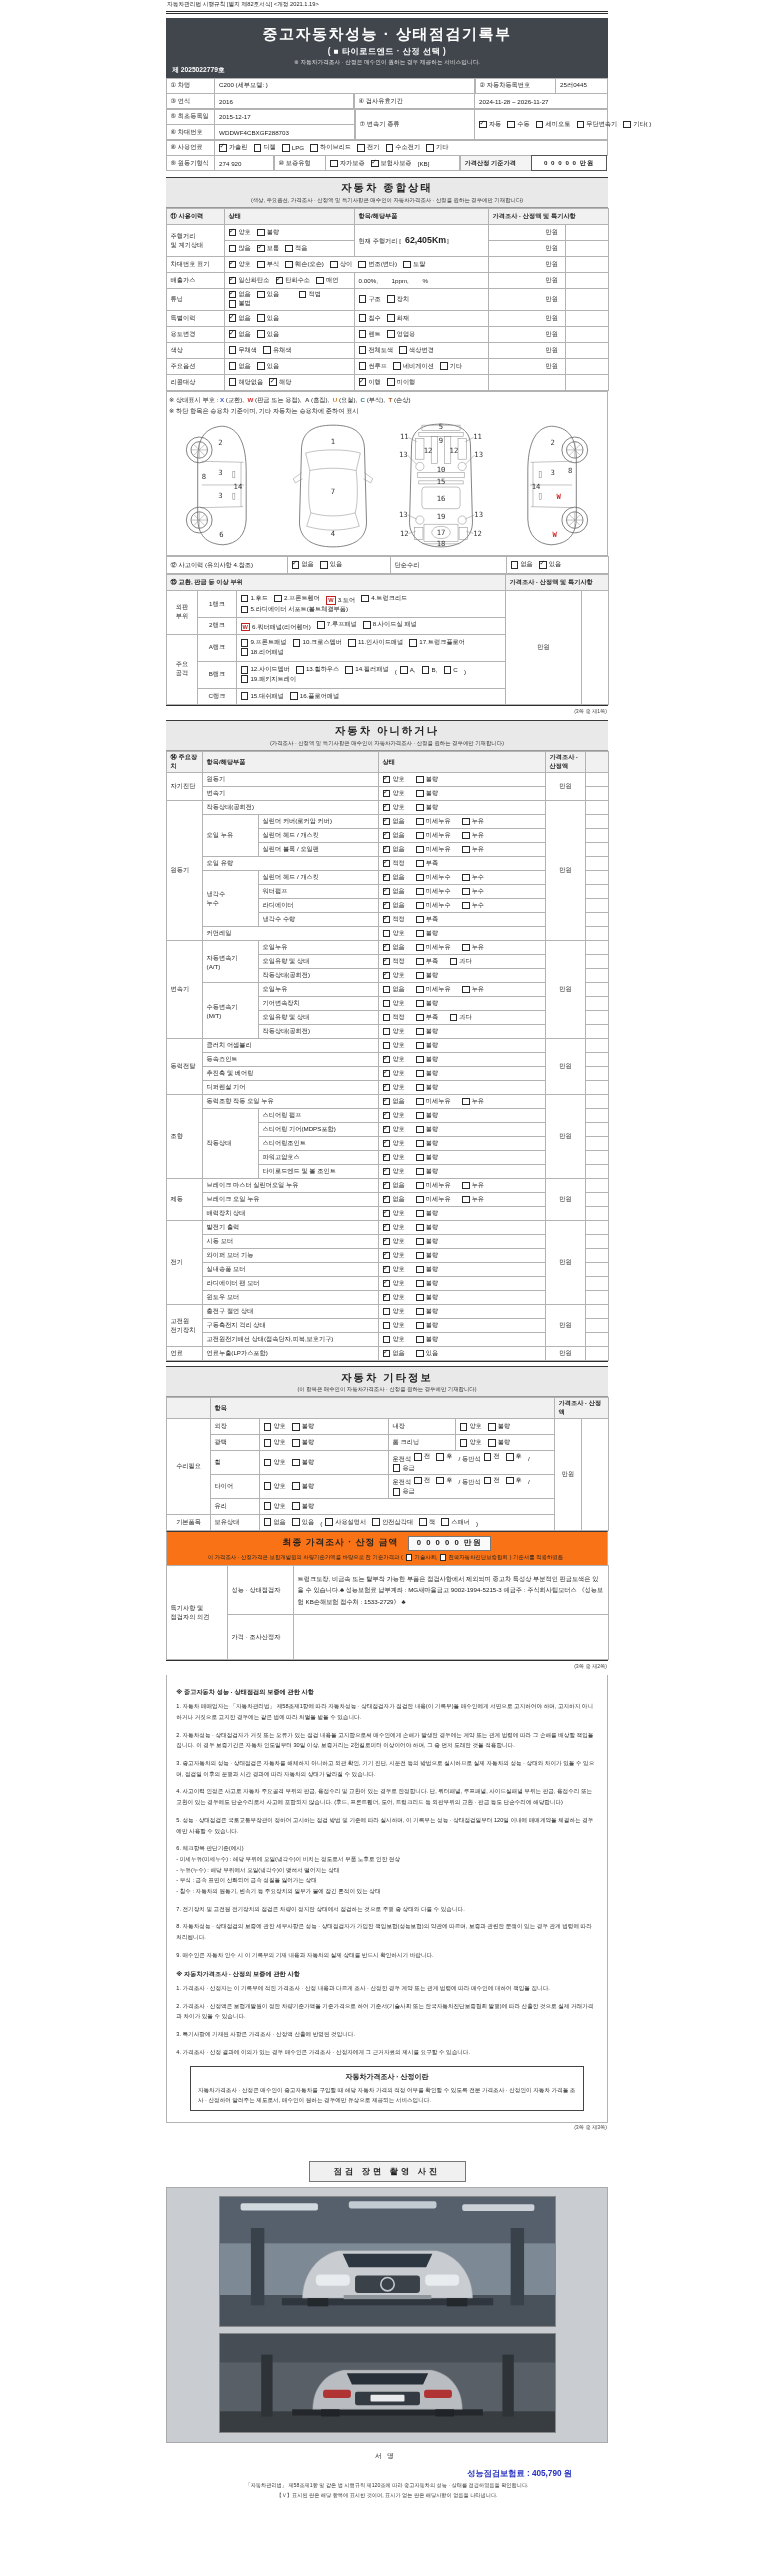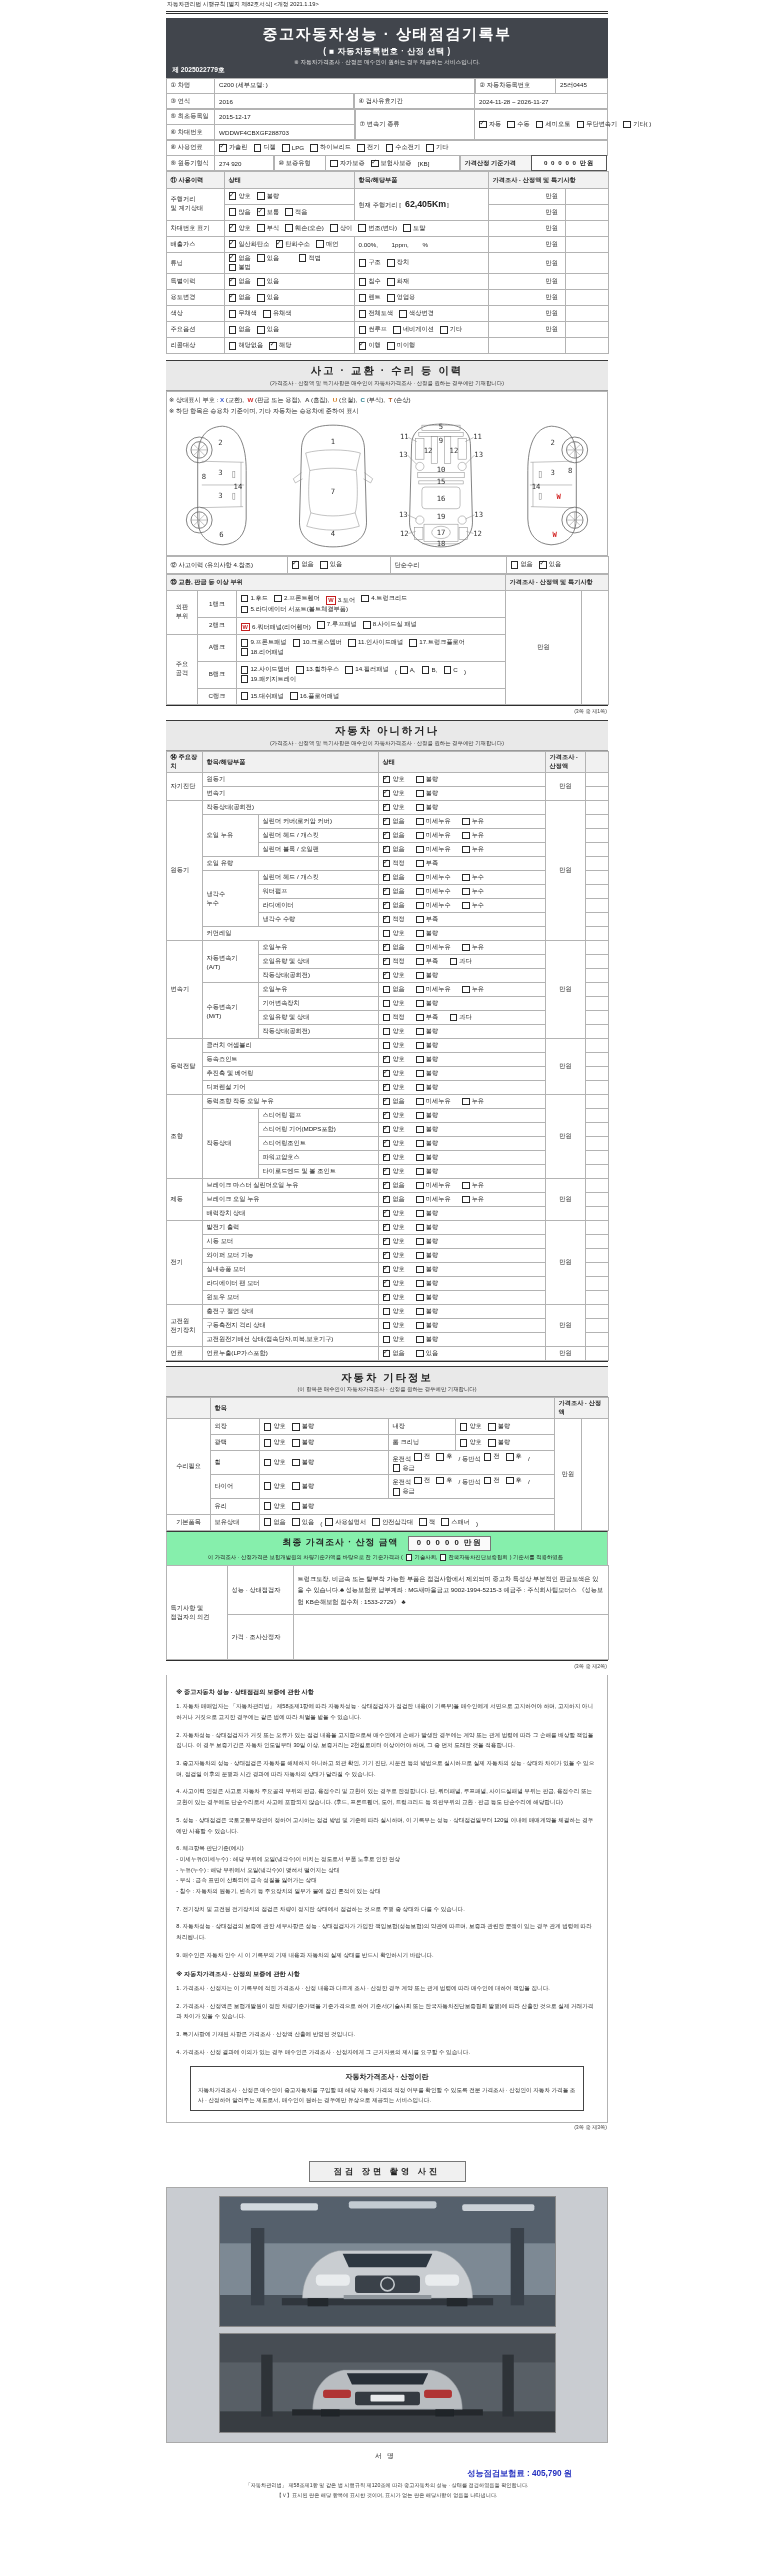--- a/index.html
+++ b/index.html
@@ -50,21 +50,21 @@
   .dline{fill:none;stroke:#6a6a6a;stroke-width:1.6;}
   .dthin{fill:none;stroke:#8a8a8a;stroke-width:1;}
   .pager{font-size:5.2px;text-align:right;color:#444;padding:1.5px 1px 5.2px 0;}
   .heavy{border-top:1.5px solid #2e2e2e;height:0;}
   
   td.dev{text-align:left;font-size:6.2px;}
   td.sub{font-size:6.2px;}
   td.itm{font-size:6.2px;}
   td.st .cbw{margin-right:11.3px;}
   
-  .finalbox{border:0.5px solid #b3b3b3;border-top:1px solid #3a3a3a;padding:4.1px 0 3.6px 0;text-align:center;background:#86efac;}
+  .finalbox{border:0.5px solid #b3b3b3;border-top:1px solid #3a3a3a;padding:4.1px 0 3.6px 0;text-align:center;background:#f97316;}
   .finalrow{display:flex;justify-content:center;align-items:center;gap:9.3px;}
   .final-l{font-size:8.8px;font-weight:bold;letter-spacing:1px;}
   .final-v{border:0.5px solid #777;background:#fafafa;padding:1.5px 8.2px;font-size:7.7px;font-weight:bold;letter-spacing:1.5px;}
   .final-n{font-size:5.4px;margin-top:3.1px;display:flex;justify-content:center;align-items:center;}
   .final-n .cbw{margin-right:2.1px;}
   .final-n .cb{width:4.6px;height:4.6px;}
   
   .nt-box{border:0.5px solid #888;background:#ececec;text-align:center;font-size:8.2px;font-weight:bold;letter-spacing:7.2px;padding:4.6px 0;margin-top:8.2px;}
   .nt-body{border:0.5px solid #b3b3b3;border-top:none;padding:8.2px 9.3px 7.2px 9.3px;background:#fff;}
   .nt-sec{font-size:6.2px;font-weight:bold;margin:5.2px 0 4.1px 0;}
@@ -89,21 +89,21 @@
 <body>
 
 <div class="page">
 <div class="col">
 
   <div class="formref">자동차관리법 시행규칙 [별지 제82호서식] &lt;개정 2021.1.19&gt;</div>
   <div class="dblrule"></div>
 
   <div class="hdr">
     <div class="hdr-title">중고자동차성능 · 상태점검기록부</div>
-    <div class="hdr-sub">( ■ 자동차등록번호 · 산정 선택 )</div>
+    <div class="hdr-sub">( ■ 타이로드엔드 · 산정 선택 )</div>
     <div class="hdr-note">※ 자동차가격조사 · 산정은 매수인이 원하는 경우 제공하는 서비스입니다.</div>
     <div class="hdr-doc">제 2025022779호</div>
   </div>
 
   <div>
     <div class="frow">
       <div class="fc lbl" style="width:49px">① 차명</div>
       <div class="fc" style="width:261px">C200 (세부모델: )</div>
       <div class="fc lbl" style="width:81px">② 자동차등록번호</div>
       <div class="fc" style="width:53px">25러0445</div>
@@ -196,20 +196,24 @@
               <span class="cb ck"></span>
               <span>보험사보증</span>
             </span>
             <span class="tkt">[KB]</span>
           </div>
       <div class="fc em" style="width:72px">가격산정 기준가격</div>
       <div class="fc pricebox" style="width:76px">0 0 0 0 0 만원</div>
     </div>
   </div>
 
+  <div class="band" style="margin-top:5.2px">
+    <div class="band-t">자동차 종합상태</div>
+    <div class="band-n">(색상, 주요옵션, 가격조사 · 산정액 및 특기사항은 매수인이 자동차가격조사 · 산정을 원하는 경우에만 기재합니다)</div>
+  </div>
   <table class="tbl">
     <colgroup>
           <col style="width:58px">
           <col style="width:130px">
           <col style="width:134px">
           <col style="width:77px">
           <col style="width:43px">
         </colgroup>
     <tbody>
           <tr>
@@ -405,24 +409,20 @@
               </span><span class="cbw">
                 <span class="cb"></span>
                 <span>미이행</span>
               </span></td>
       <td></td>
       <td class="lastc"></td>
     </tr>
   </tbody>
       </table>
 
-  <div class="band" style="margin-top:5.2px">
-    <div class="band-t">사고 · 교환 · 수리 등 이력</div>
-    <div class="band-n">(가격조사 · 산정액 및 특기사항은 매수인이 자동차가격조사 · 산정을 원하는 경우에만 기재합니다)</div>
-  </div>
   <div style="border:0.5px solid #b3b3b3;border-bottom:none;background:#fff">
     <div class="legend" id="legend-line"><span>※ 상태표시 부호 : </span><b style="color: rgb(59, 91, 208);">X</b><span style="white-space: pre;"> (교환),  </span><b style="color: rgb(212, 42, 42);">W</b><span style="white-space: pre;"> (판금 또는 용접),  </span><b style="color: rgb(85, 85, 85);">A</b><span style="white-space: pre;"> (흠집),  </span><b style="color: rgb(207, 122, 30);">U</b><span style="white-space: pre;"> (요철),  </span><b style="color: rgb(46, 127, 143);">C</b><span style="white-space: pre;"> (부식),  </span><b style="color: rgb(176, 92, 42);">T</b><span style="white-space: pre;"> (손상)</span></div>
     <div class="legend2">※ 하단 항목은 승용차 기준이며, 기타 자동차는 승용차에 준하여 표시</div>
   </div>
 
   <div class="diagwrap">
 
     <div class="diag">
       <svg width="98" height="129" viewBox="0 0 190 250">
         <path class="dline" d="M92,10 C58,12 45,34 44,70 L44,186 C44,221 60,238 93,240 C121,238 137,221 138,190 L138,96 C138,50 126,12 92,10 Z"></path>

